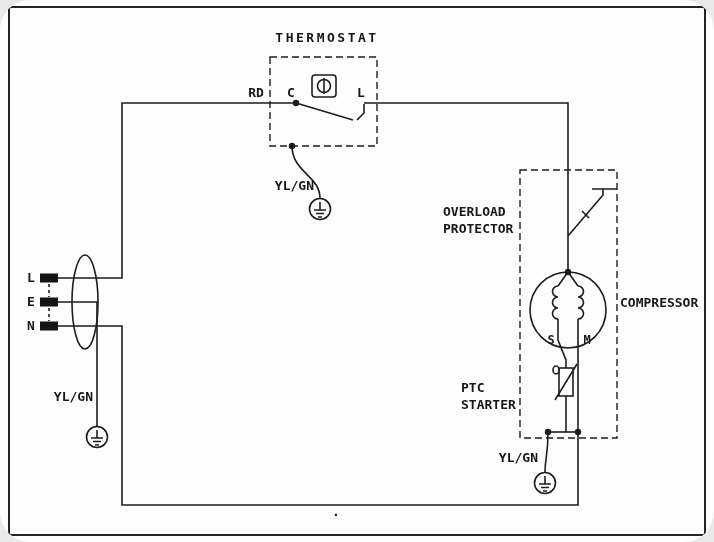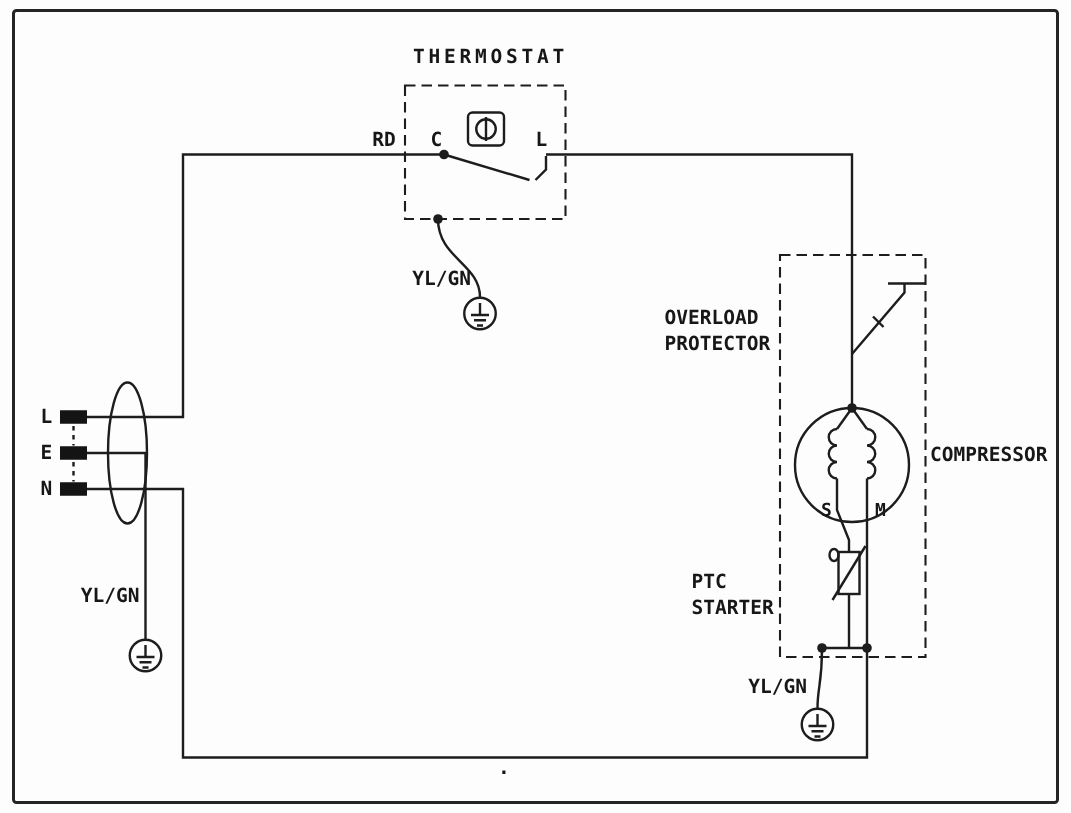--- a/index.html
+++ b/index.html
@@ -1,18 +1,19 @@
 <!DOCTYPE html>
 <html><head>
 <meta charset="utf-8">
 <style>
   html,body{margin:0;padding:0;background:#e9e9e9;}
   .page{
     width:714px;height:542px;background:#fdfdfd;position:relative;overflow:hidden;
     font-family:"DejaVu Sans Mono",monospace;
+    border-radius:30px;
   }
   svg{display:block;}
   .frame{fill:none;stroke:#242424;stroke-width:2;}
   .wire{fill:none;stroke:#1d1d1d;stroke-width:1.6;stroke-linecap:butt;stroke-linejoin:miter;}
   .sym{fill:none;stroke:#1d1d1d;stroke-width:1.6;}
   .dashed{fill:none;stroke:#1d1d1d;stroke-width:1.4;stroke-dasharray:7 4;}
   .dash-sm{fill:none;stroke:#1d1d1d;stroke-width:1.6;stroke-dasharray:3 3;}
   .dot{fill:#1d1d1d;stroke:none;}
   .blk{fill:#141414;stroke:none;}
   text{font-family:"DejaVu Sans Mono",monospace;font-weight:bold;font-size:13px;fill:#171717;}

